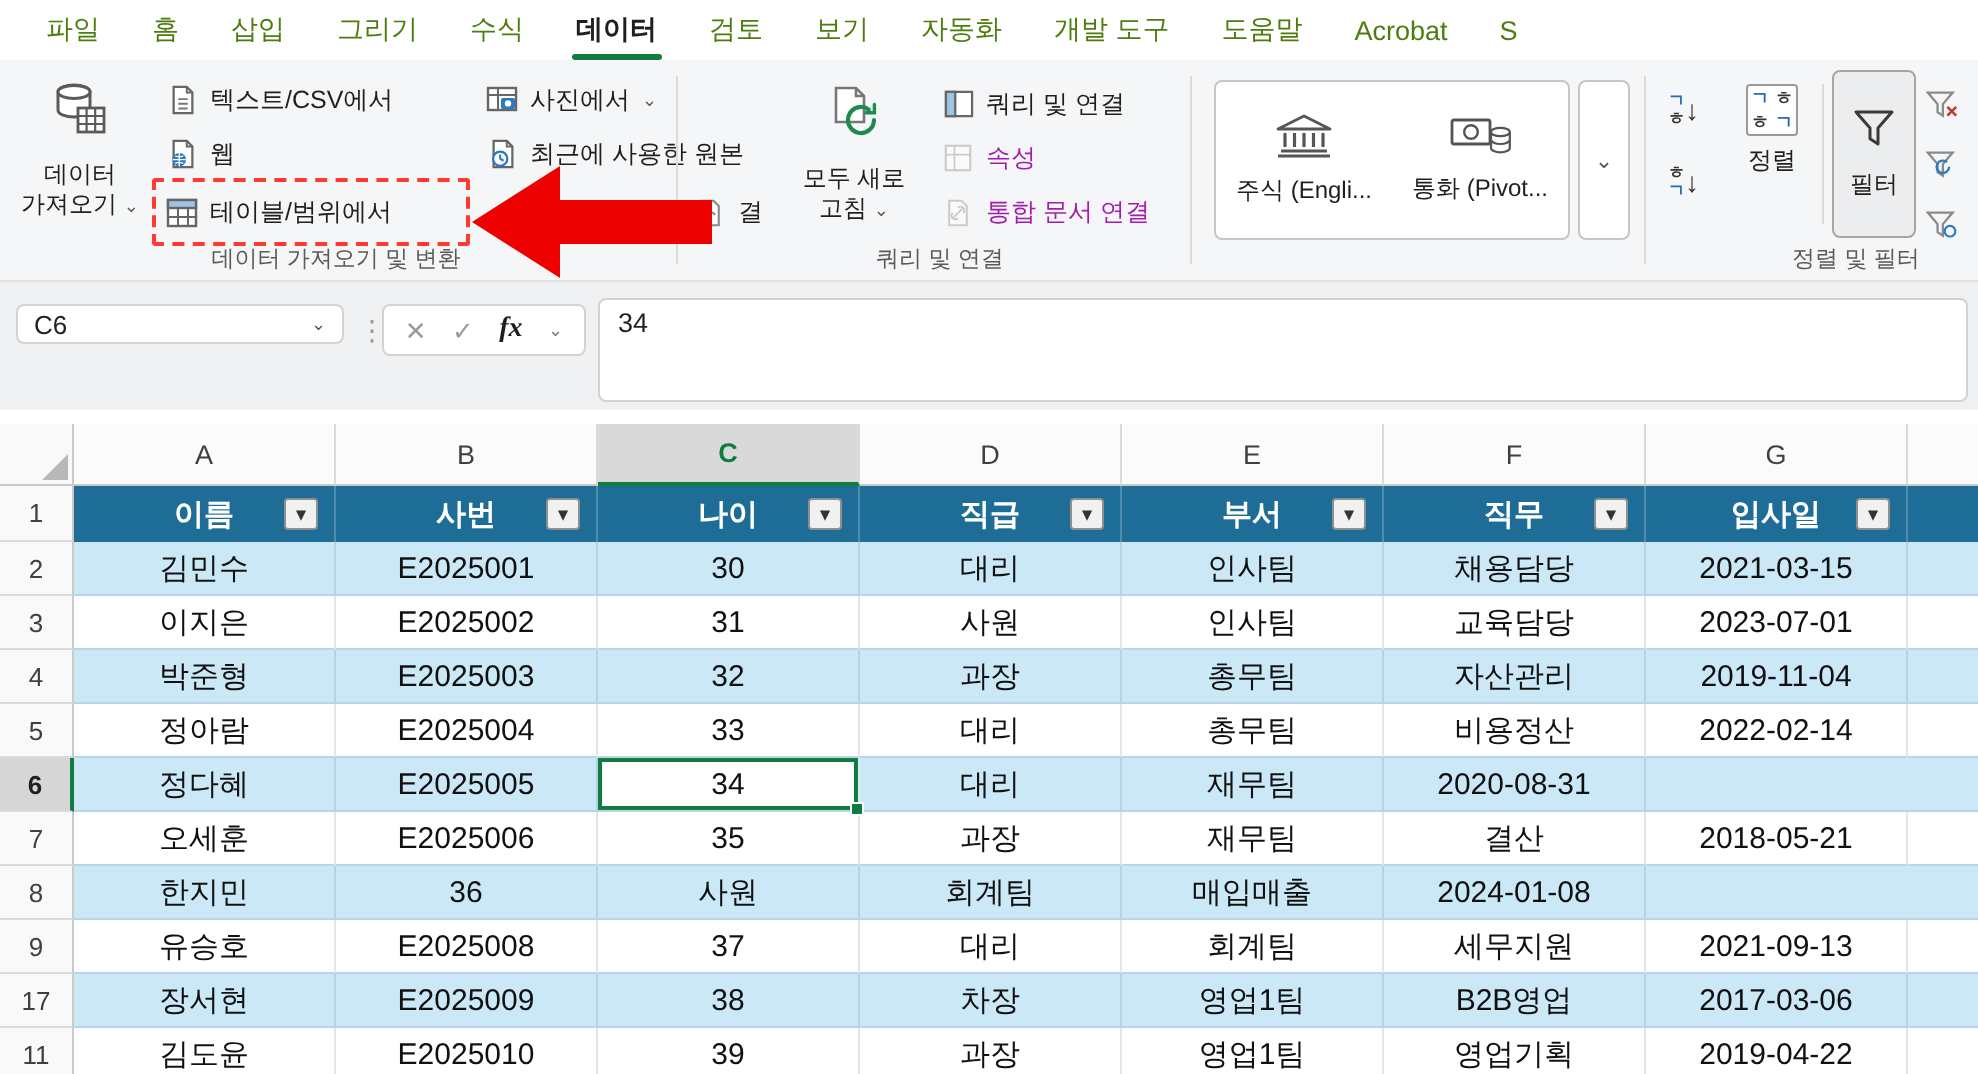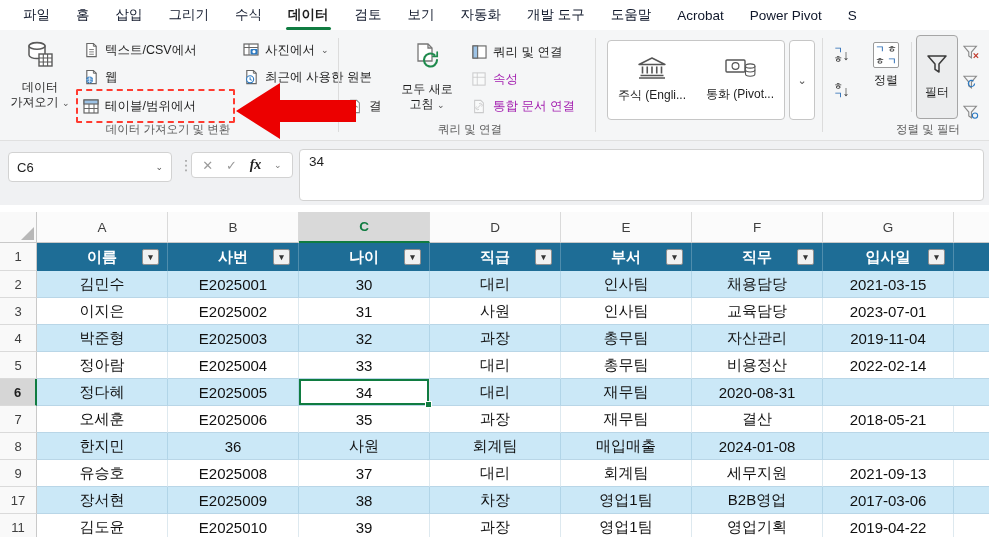--- a/index.html
+++ b/index.html
@@ -6,21 +6,21 @@
     --green:#107C41; --teal:#1E6D96; --band:#CBE8F7; --red:#EC0000; --boxred:#FF3B30;
   }
   *{box-sizing:border-box;}
   html,body{margin:0;padding:0;}
   body{width:989px;height:537px;overflow:hidden;position:relative;
        font-family:"Liberation Sans",sans-serif;background:#fff;}
 
   
   .tabbar{position:absolute;top:0;left:0;right:0;height:30px;background:#fff;
           display:flex;align-items:stretch;padding-left:10px;white-space:nowrap;}
-  .tab{display:flex;align-items:center;padding:0 13px;font-size:13.5px;color:#0f172a;position:relative;cursor:default;}
+  .tab{display:flex;align-items:center;padding:0 13px;font-size:13.5px;color:#4d7c0f;position:relative;cursor:default;}
   .tab.active{font-weight:700;color:#1f1f1f;}
   .tab.active::after{content:"";position:absolute;left:11px;right:11px;bottom:0;height:3px;
                      background:var(--green);border-radius:2px;}
 
   
   .ribbon{position:absolute;top:30px;left:0;right:0;height:111px;background:#F5F6F7;
           border-bottom:1px solid #E0E0E0;}
   .gdiv{position:absolute;top:8px;bottom:8px;width:1px;background:#DCDCDC;}
   .glabel{position:absolute;bottom:3px;font-size:11.5px;color:#5a5a5a;text-align:center;}
 
@@ -60,21 +60,21 @@
   .sorticon .b{color:#2b6cb5;}.sorticon .k{color:#333;}
 
   .filterbtn{position:absolute;left:916px;top:5px;width:42px;height:84px;background:#ECEDEE;
              border:1px solid #A6A6A6;border-radius:4px;display:flex;flex-direction:column;
              align-items:center;justify-content:center;gap:7px;font-size:12px;color:#1f1f1f;}
 
   .mini{position:absolute;left:963px;width:32px;height:24px;display:flex;align-items:center;gap:2px;color:#8a8a8a;}
 
   
   .fbar{position:absolute;top:141px;left:0;right:0;height:64px;background:#F0F1F3;}
-  .nbox{position:absolute;left:8px;top:11px;width:164px;height:30px;background:#fff;border:1px solid #D2D2D2;
+  .nbox{position:absolute;left:8px;top:11px;width:164px;height:20px;background:#fff;border:1px solid #D2D2D2;
         border-radius:4px;display:flex;align-items:center;font-size:13px;color:#222;padding:0 8px;}
   .nbox .nval{flex:1;}
   .dots{position:absolute;left:179px;top:16px;color:#999;font-size:14px;}
   .fxg{position:absolute;left:191px;top:11px;width:102px;height:26px;background:#fff;border:1px solid #D2D2D2;
        border-radius:4px;display:flex;align-items:center;justify-content:space-around;padding:0 4px;}
   .fxg .x,.fxg .v{color:#9a9a9a;font-size:13px;}
   .fxg .fx{font-family:"Liberation Serif",serif;font-style:italic;font-weight:700;font-size:14px;color:#1f1f1f;}
   .fxg .c{color:#777;font-size:9px;}
   .finput{position:absolute;left:299px;top:8px;right:5px;height:52px;background:#fff;border:1px solid #D2D2D2;
           border-radius:4px;font-size:13.5px;color:#1f1f1f;padding:4px 9px;}
@@ -121,21 +121,20 @@
     <div class="tab">삽입</div>
     <div class="tab">그리기</div>
     <div class="tab">수식</div>
     <div class="tab active">데이터</div>
     <div class="tab">검토</div>
     <div class="tab">보기</div>
     <div class="tab">자동화</div>
     <div class="tab">개발 도구</div>
     <div class="tab">도움말</div>
     <div class="tab">Acrobat</div>
-    <div class="tab">Power Pivot</div>
     <div class="tab">S</div>
   </div>
 
 <div class="ribbon">
 
   <div class="bigbtn" style="left:6px;width:68px;">
     <span class="bicon">
       <svg width="30" height="28" viewBox="0 0 30 28">
         <path d="M4 5c0-2.2 4-3.5 8-3.5s8 1.3 8 3.5v9c0 2.2-4 3.5-8 3.5s-8-1.3-8-3.5z" fill="#fff" stroke="#5a5a5a" stroke-width="1.5"></path>
         <ellipse cx="12" cy="5" rx="8" ry="3.2" fill="#fff" stroke="#5a5a5a" stroke-width="1.5"></ellipse>

